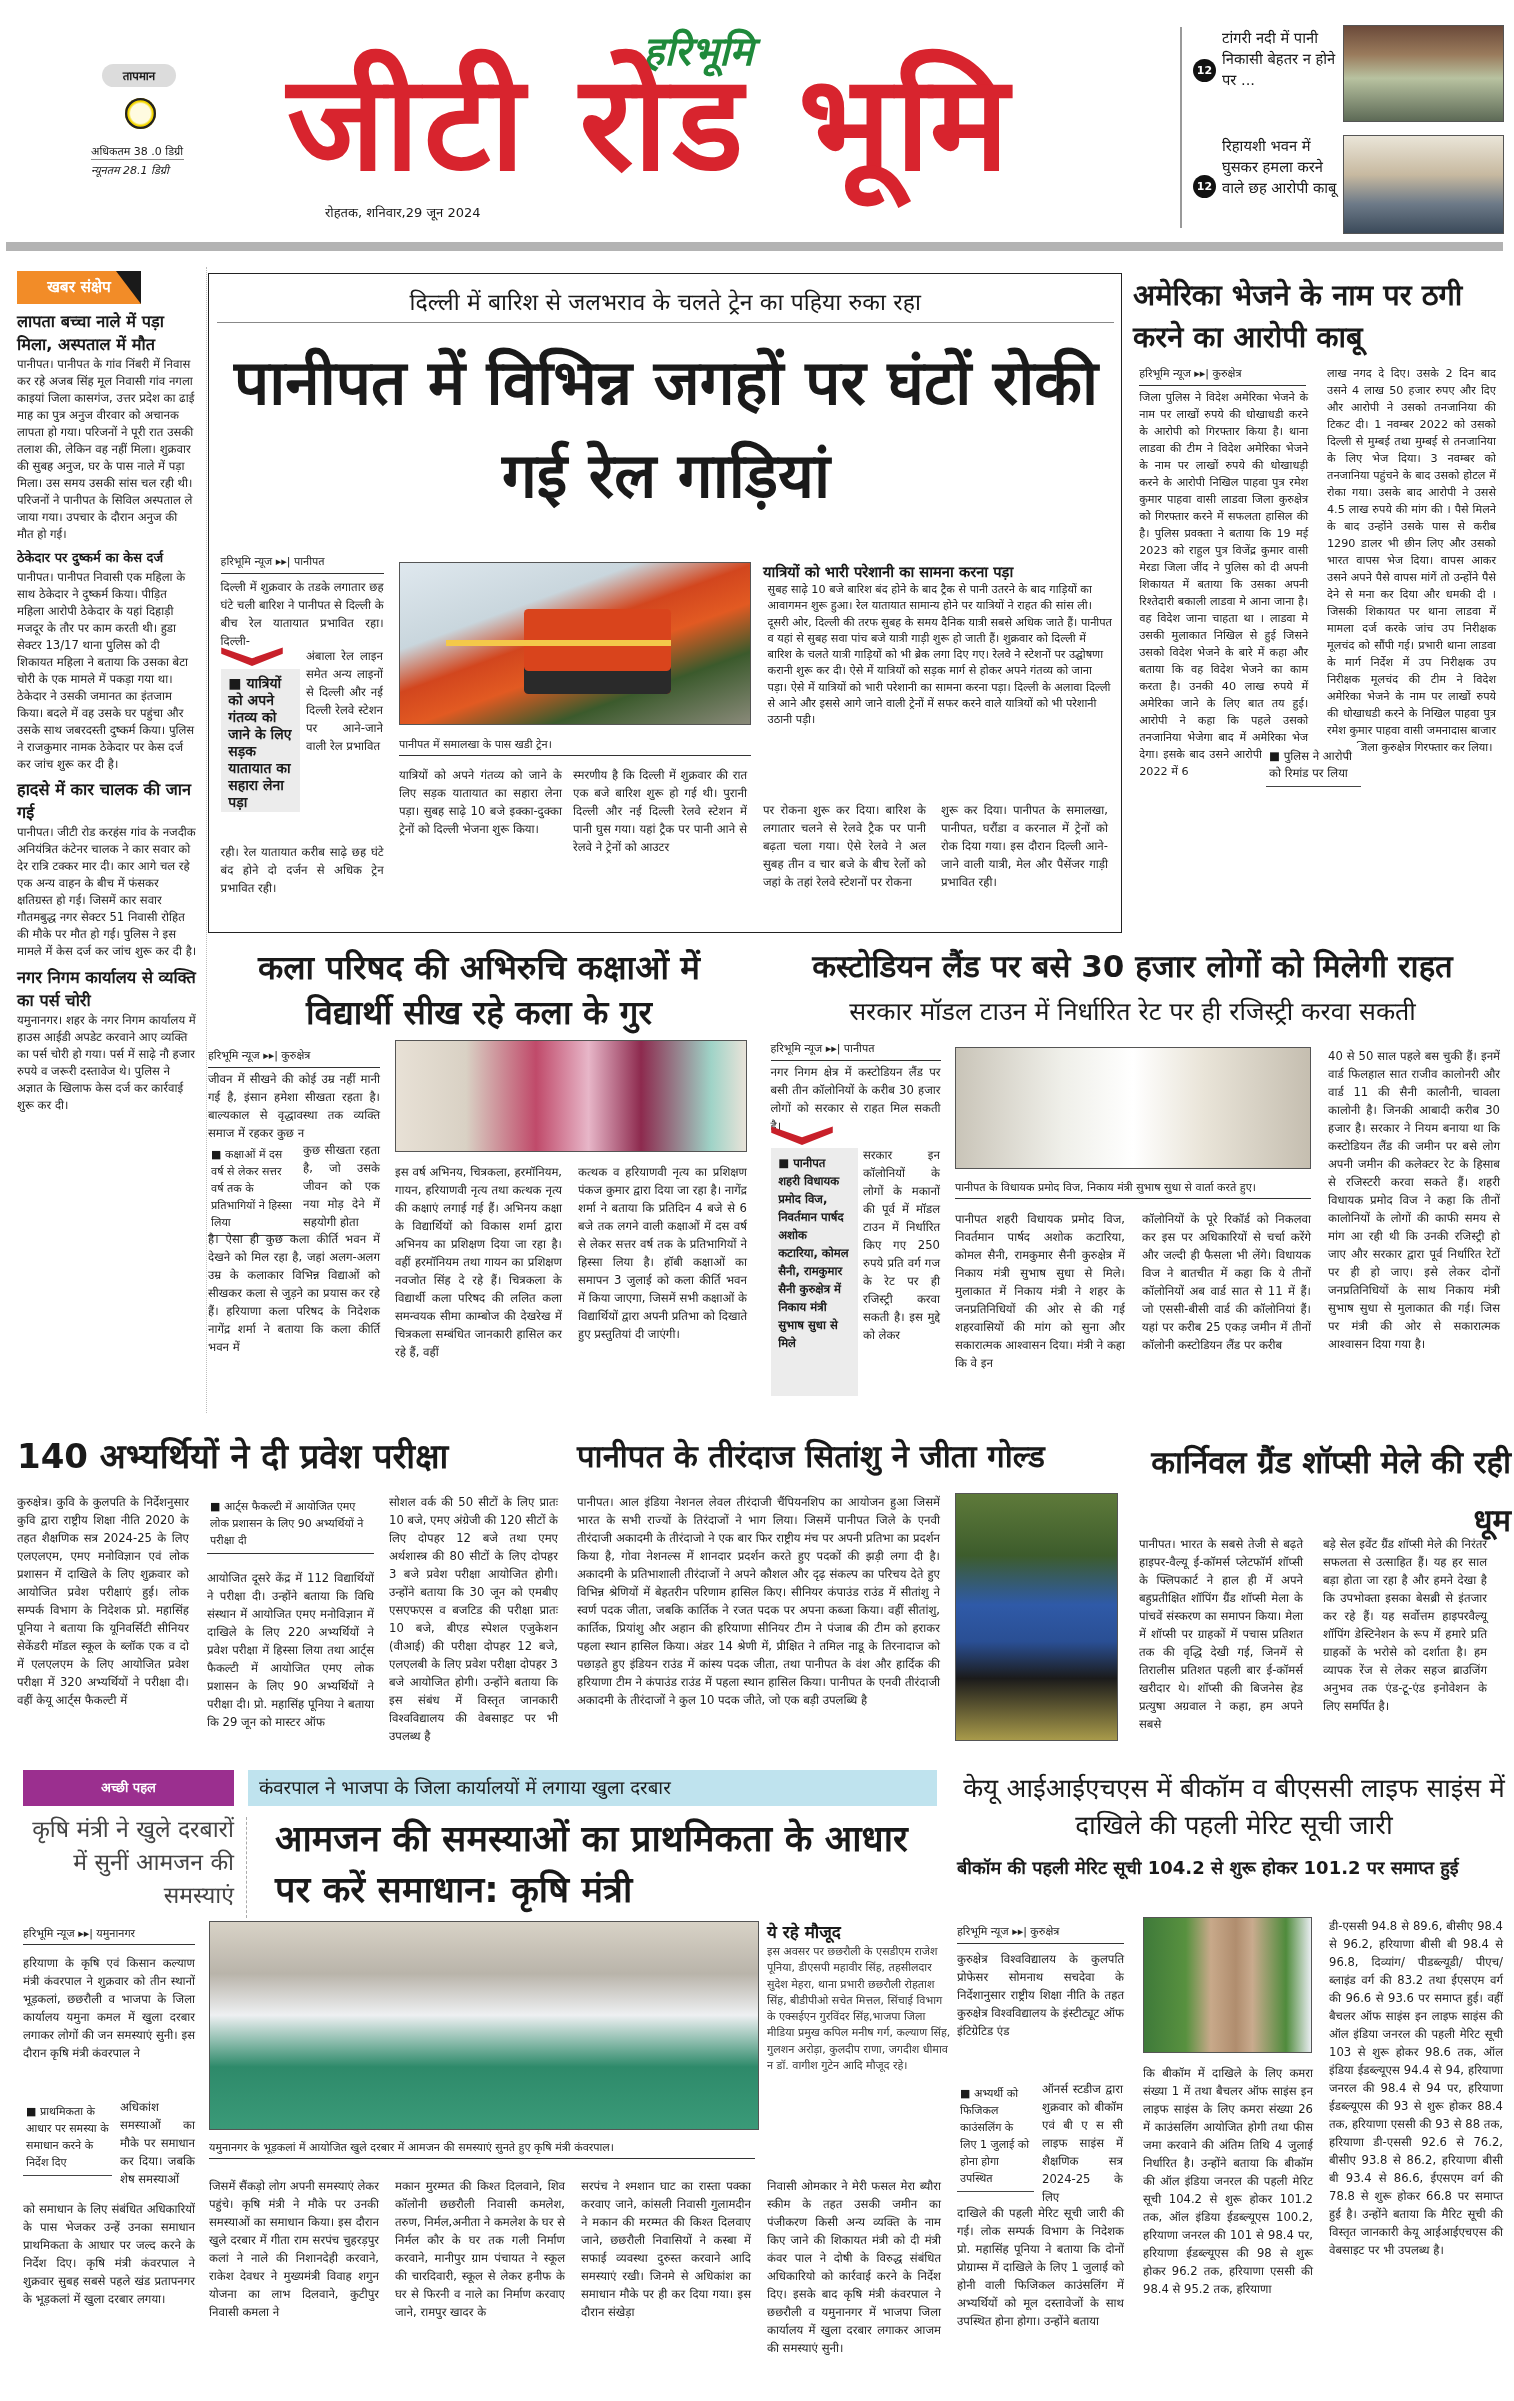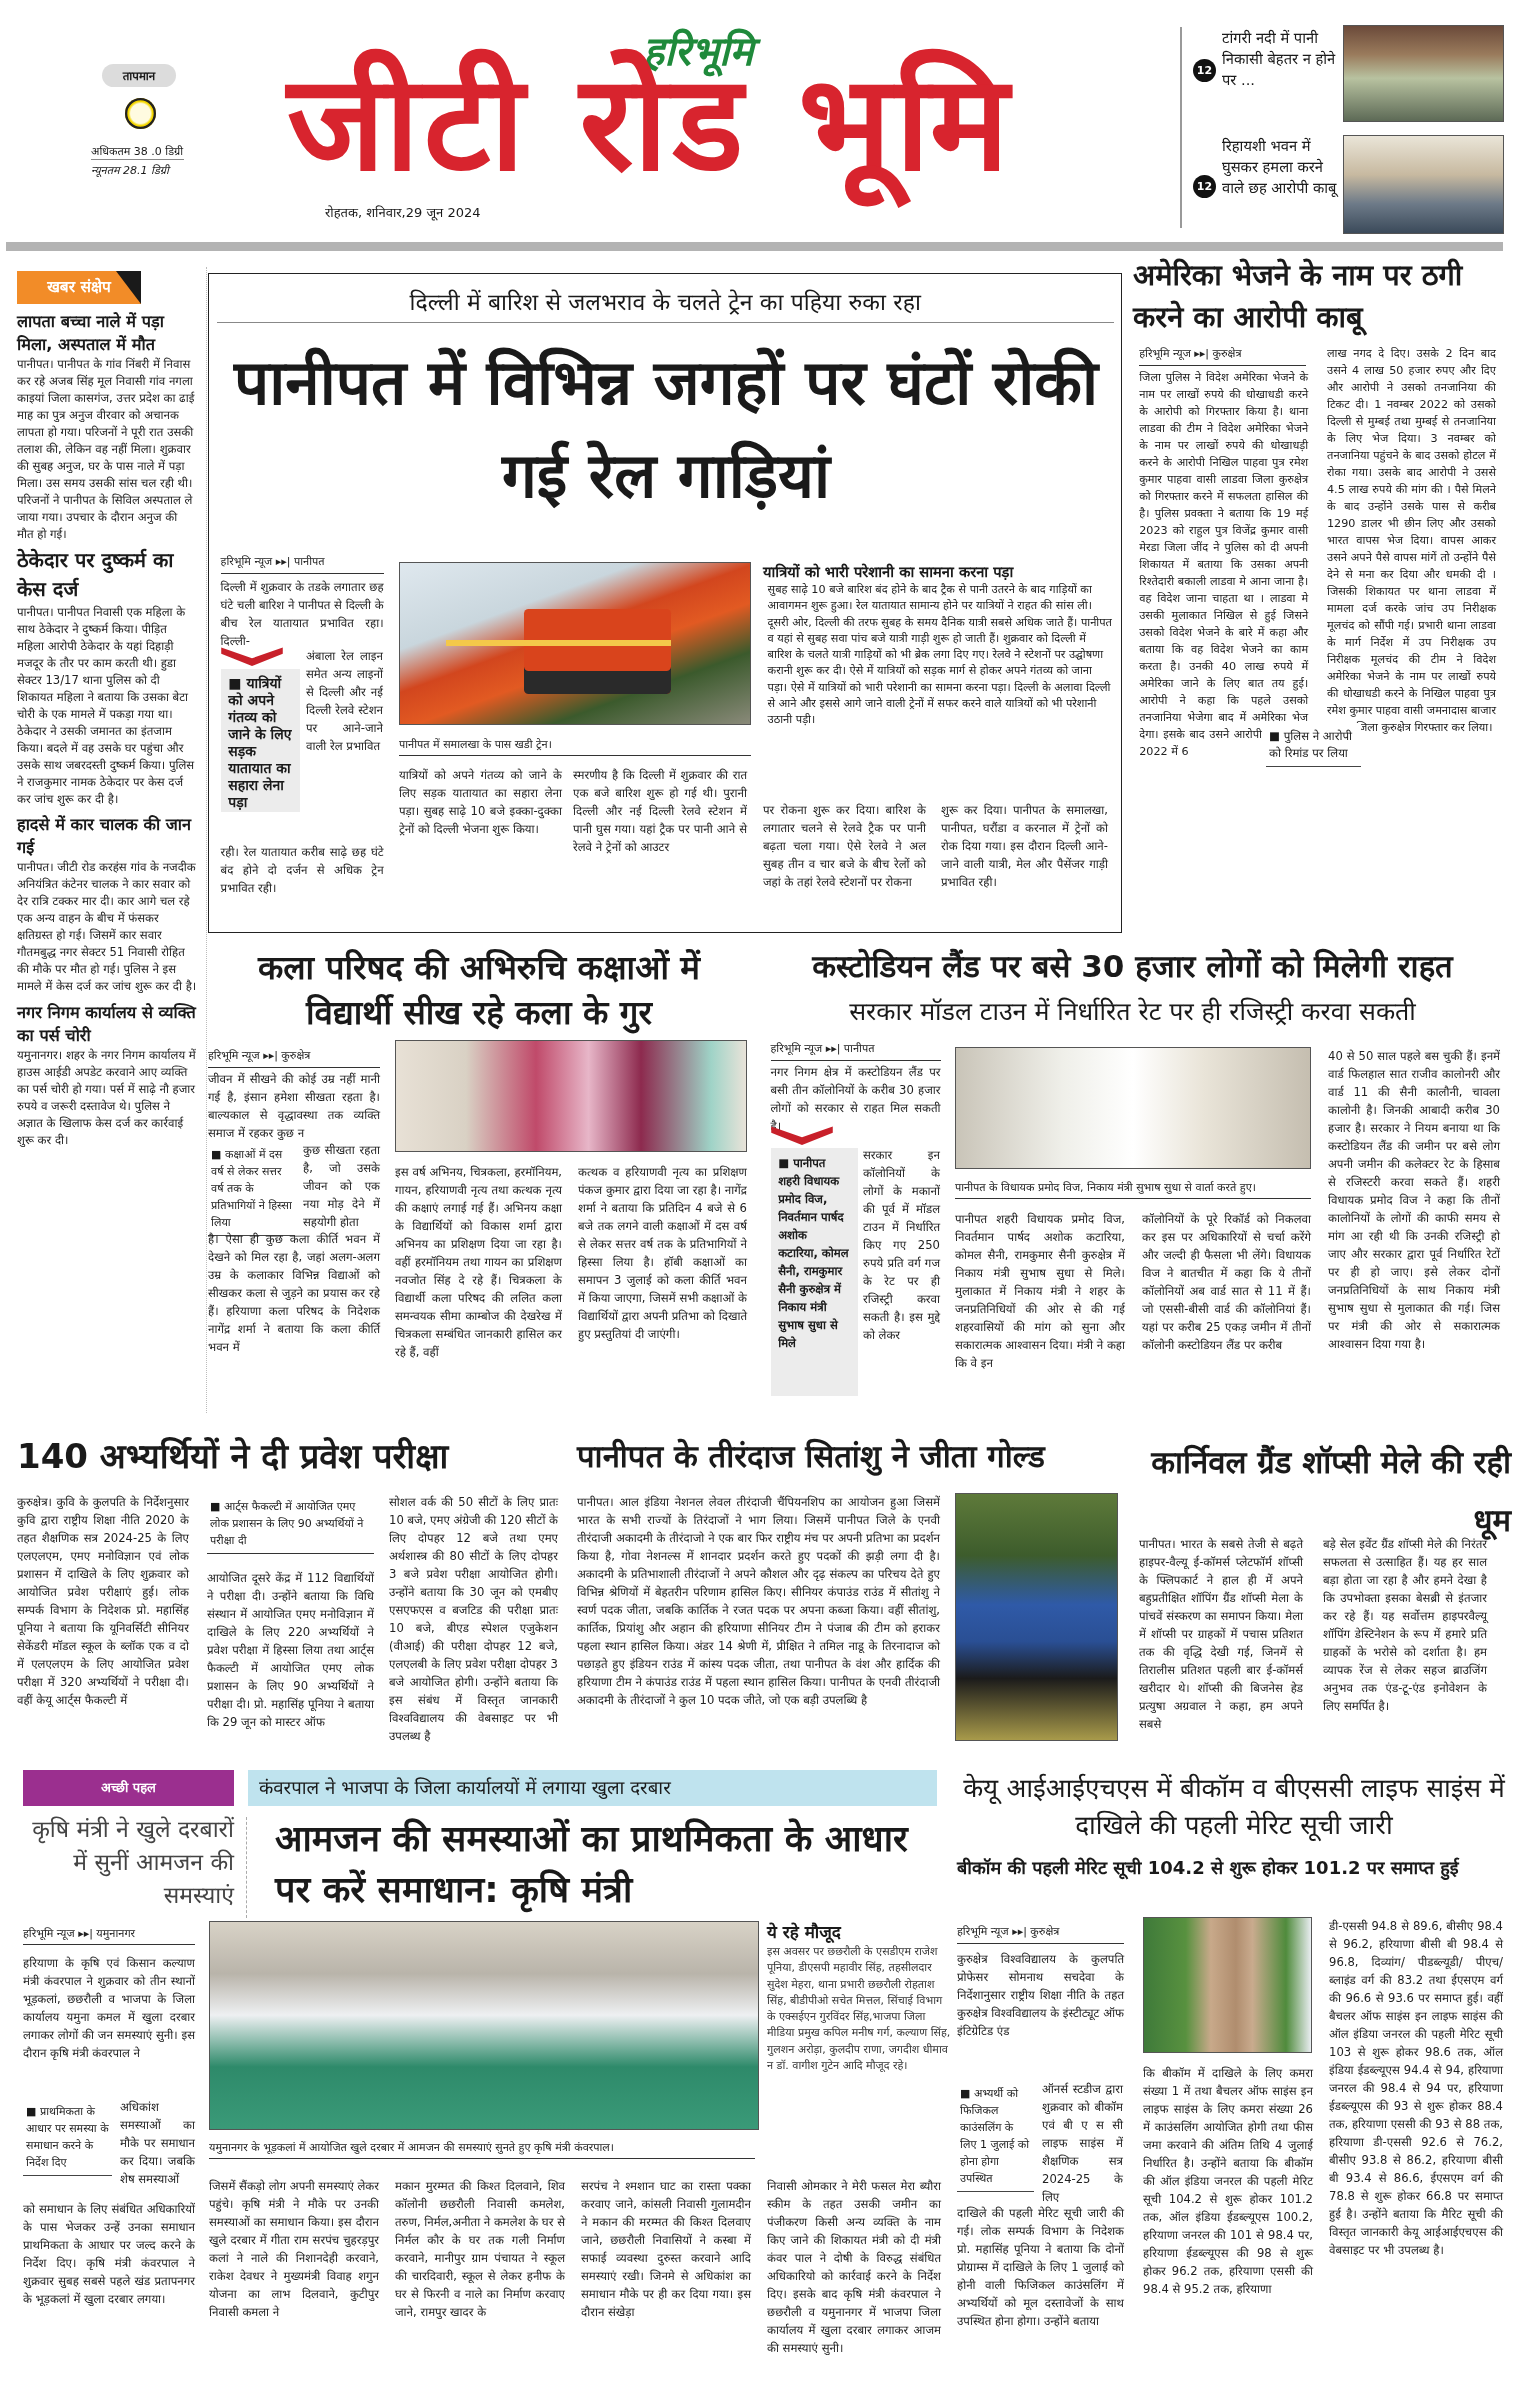--- a/index.html
+++ b/index.html
@@ -48,21 +48,21 @@
   <span style="display:block;color:#fff;font-weight:bold;font-size:15.5px;text-align:center;line-height:33px;">खबर संक्षेप</span>
 </div>
 <div class="abs" style="left:116px;top:271px;width:0;height:0;border-top:33px solid #1a1a1a;border-left:25.6px solid transparent;"></div>
 
 <div class="abs" style="left:17px;top:310px;width:180px;">
   <div>
     <div class="hl" style="font-size:16.3px;line-height:23px;">लापता बच्चा नाले में पड़ा मिला, अस्पताल में मौत</div>
     <div class="body-text" style="font-size:11.6px;line-height:17px;text-align:left;">पानीपत। पानीपत के गांव निंबरी में निवास कर रहे अजब सिंह मूल निवासी गांव नगला काइयां जिला कासगंज, उत्तर प्रदेश का ढाई माह का पुत्र अनुज वीरवार को अचानक लापता हो गया। परिजनों ने पूरी रात उसकी तलाश की, लेकिन वह नहीं मिला। शुक्रवार की सुबह अनुज, घर के पास नाले में पड़ा मिला। उस समय उसकी सांस चल रही थी। परिजनों ने पानीपत के सिविल अस्पताल ले जाया गया। उपचार के दौरान अनुज की मौत हो गई।</div>
   </div>
   <div style="margin-top:3.1px;">
-    <div class="hl" style="font-size:20px;line-height:29px;">ठेकेदार पर दुष्कर्म का केस दर्ज</div>
+    <div class="hl" style="font-size:13px;line-height:23px;">ठेकेदार पर दुष्कर्म का केस दर्ज</div>
     <div class="body-text" style="font-size:11.6px;line-height:17px;text-align:left;">पानीपत। पानीपत निवासी एक महिला के साथ ठेकेदार ने दुष्कर्म किया। पीड़ित महिला आरोपी ठेकेदार के यहां दिहाड़ी मजदूर के तौर पर काम करती थी। हुडा सेक्टर 13/17 थाना पुलिस को दी शिकायत महिला ने बताया कि उसका बेटा चोरी के एक मामले में पकड़ा गया था। ठेकेदार ने उसकी जमानत का इंतजाम किया। बदले में वह उसके घर पहुंचा और उसके साथ जबरदस्ती दुष्कर्म किया। पुलिस ने राजकुमार नामक ठेकेदार पर केस दर्ज कर जांच शुरू कर दी है।</div>
   </div>
   <div style="margin-top:4.6px;">
     <div class="hl" style="font-size:16.3px;line-height:23px;">हादसे में कार चालक की जान गई</div>
     <div class="body-text" style="font-size:11.6px;line-height:17px;text-align:left;">पानीपत। जीटी रोड करहंस गांव के नजदीक अनियंत्रित कंटेनर चालक ने कार सवार को देर रात्रि टक्कर मार दी। कार आगे चल रहे एक अन्य वाहन के बीच में फंसकर क्षतिग्रस्त हो गई। जिसमें कार सवार गौतमबुद्ध नगर सेक्टर 51 निवासी रोहित की मौके पर मौत हो गई। पुलिस ने इस मामले में केस दर्ज कर जांच शुरू कर दी है।</div>
   </div>
   <div style="margin-top:6.2px;">
     <div class="hl" style="font-size:16.3px;line-height:23px;">नगर निगम कार्यालय से व्यक्ति का पर्स चोरी</div>
     <div class="body-text" style="font-size:11.6px;line-height:17px;text-align:left;">यमुनानगर। शहर के नगर निगम कार्यालय में हाउस आईडी अपडेट करवाने आए व्यक्ति का पर्स चोरी हो गया। पर्स में साढ़े नौ हजार रुपये व जरूरी दस्तावेज थे। पुलिस ने अज्ञात के खिलाफ केस दर्ज कर कार्रवाई शुरू कर दी।</div>
   </div>
@@ -92,21 +92,21 @@
   <div class="body-text" style="position:absolute;left:364px;top:492px;width:174px;">स्मरणीय है कि दिल्ली में शुक्रवार की रात एक बजे बारिश शुरू हो गई थी। पुरानी दिल्ली और नई दिल्ली रेलवे स्टेशन में पानी घुस गया। यहां ट्रैक पर पानी आने से रेलवे ने ट्रेनों को आउटर</div>
 
   <div style="position:absolute;left:554px;top:288px;width:349px;">
     <div class="hl" style="font-size:14.7px;line-height:20px;">यात्रियों को भारी परेशानी का सामना करना पड़ा</div>
     <div style="font-size:11.2px;line-height:16.3px;padding-left:4.6px;color:#222;">सुबह साढ़े 10 बजे बारिश बंद होने के बाद ट्रैक से पानी उतरने के बाद गाड़ियों का आवागमन शुरू हुआ। रेल यातायात सामान्य होने पर यात्रियों ने राहत की सांस ली। दूसरी ओर, दिल्ली की तरफ सुबह के समय दैनिक यात्री सबसे अधिक जाते हैं। पानीपत व यहां से सुबह सवा पांच बजे यात्री गाड़ी शुरू हो जाती हैं। शुक्रवार को दिल्ली में बारिश के चलते यात्री गाड़ियों को भी ब्रेक लगा दिए गए। रेलवे ने स्टेशनों पर उद्घोषणा करानी शुरू कर दी। ऐसे में यात्रियों को सड़क मार्ग से होकर अपने गंतव्य को जाना पड़ा। ऐसे में यात्रियों को भारी परेशानी का सामना करना पड़ा। दिल्ली के अलावा दिल्ली से आने और इससे आगे जाने वाली ट्रेनों में सफर करने वाले यात्रियों को भी परेशानी उठानी पड़ी।</div>
   </div>
   <div class="body-text" style="position:absolute;left:554px;top:527px;width:163px;">पर रोकना शुरू कर दिया। बारिश के लगातार चलने से रेलवे ट्रैक पर पानी बढ़ता चला गया। ऐसे रेलवे ने अल सुबह तीन व चार बजे के बीच रेलों को जहां के तहां रेलवे स्टेशनों पर रोकना</div>
   <div class="body-text" style="position:absolute;left:732px;top:527px;width:167px;">शुरू कर दिया। पानीपत के समालखा, पानीपत, घरौंडा व करनाल में ट्रेनों को रोक दिया गया। इस दौरान दिल्ली आने-जाने वाली यात्री, मेल और पैसेंजर गाड़ी प्रभावित रही।</div>
 </div>
 
-<div class="abs" style="left:1133px;top:254px;width:376px;height:666px;">
+<div class="abs" style="left:1133px;top:274px;width:376px;height:666px;">
   <div class="hl" style="font-size:29px;line-height:42px;">अमेरिका भेजने के नाम पर ठगी करने का आरोपी काबू</div>
   <div class="byline" style="position:absolute;left:6.2px;top:91px;width:167px;">हरिभूमि न्यूज ▸▸| कुरुक्षेत्र</div>
   <div class="body-text" style="position:absolute;left:6.2px;top:115px;width:169px;font-size:11.2px;line-height:17px;">जिला पुलिस ने विदेश अमेरिका भेजने के नाम पर लाखों रुपये की धोखाधडी करने के आरोपी को गिरफ्तार किया है। थाना लाडवा की टीम ने विदेश अमेरिका भेजने के नाम पर लाखों रुपये की धोखाधड़ी करने के आरोपी निखिल पाहवा पुत्र रमेश कुमार पाहवा वासी लाडवा जिला कुरुक्षेत्र को गिरफ्तार करने में सफलता हासिल की है। पुलिस प्रवक्ता ने बताया कि 19 मई 2023 को राहुल पुत्र विजेंद्र कुमार वासी मेरडा जिला जींद ने पुलिस को दी अपनी शिकायत में बताया कि उसका अपनी रिश्तेदारी बकाली लाडवा मे आना जाना है। वह विदेश जाना चाहता था । लाडवा मे उसकी मुलाकात निखिल से हुई जिसने उसको विदेश भेजने के बारे में कहा और बताया कि वह विदेश भेजने का काम करता है। उनकी 40 लाख रुपये में अमेरिका जाने के लिए बात तय हुई। आरोपी ने कहा कि पहले उसको तनजानिया भेजेगा बाद में अमेरिका भेज देगा। इसके बाद उसने आरोपी को अगस्त 2022 में 6</div>
   <div class="body-text" style="position:absolute;left:194px;top:91px;width:169px;font-size:11.2px;line-height:17px;">लाख नगद दे दिए। उसके 2 दिन बाद उसने 4 लाख 50 हजार रुपए और दिए और आरोपी ने उसको तनजानिया की टिकट दी। 1 नवम्बर 2022 को उसको दिल्ली से मुम्बई तथा मुम्बई से तनजानिया के लिए भेज दिया। 3 नवम्बर को तनजानिया पहुंचने के बाद उसको होटल में रोका गया। उसके बाद आरोपी ने उससे 4.5 लाख रुपये की मांग की । पैसे मिलने के बाद उन्होंने उसके पास से करीब 1290 डालर भी छीन लिए और उसको भारत वापस भेज दिया। वापस आकर उसने अपने पैसे वापस मांगें तो उन्होंने पैसे देने से मना कर दिया और धमकी दी । जिसकी शिकायत पर थाना लाडवा में मामला दर्ज करके जांच उप निरीक्षक मूलचंद को सौंपी गई। प्रभारी थाना लाडवा के मार्ग निर्देश में उप निरीक्षक उप निरीक्षक मूलचंद की टीम ने विदेश अमेरिका भेजने के नाम पर लाखों रुपये की धोखाधडी करने के निखिल पाहवा पुत्र रमेश कुमार पाहवा वासी जमनादास बाजार लाडवा जिला कुरुक्षेत्र गिरफ्तार कर लिया।</div>
   <div class="pull-plain" style="position:absolute;left:133px;top:469px;width:95px;background:#fff;font-size:11.6px;line-height:17px;">
     <span>■ </span><span>पुलिस ने आरोपी को रिमांड पर लिया</span>
   </div>
 </div>
 
 <div class="abs" style="left:208px;top:945px;width:542px;height:465px;">

